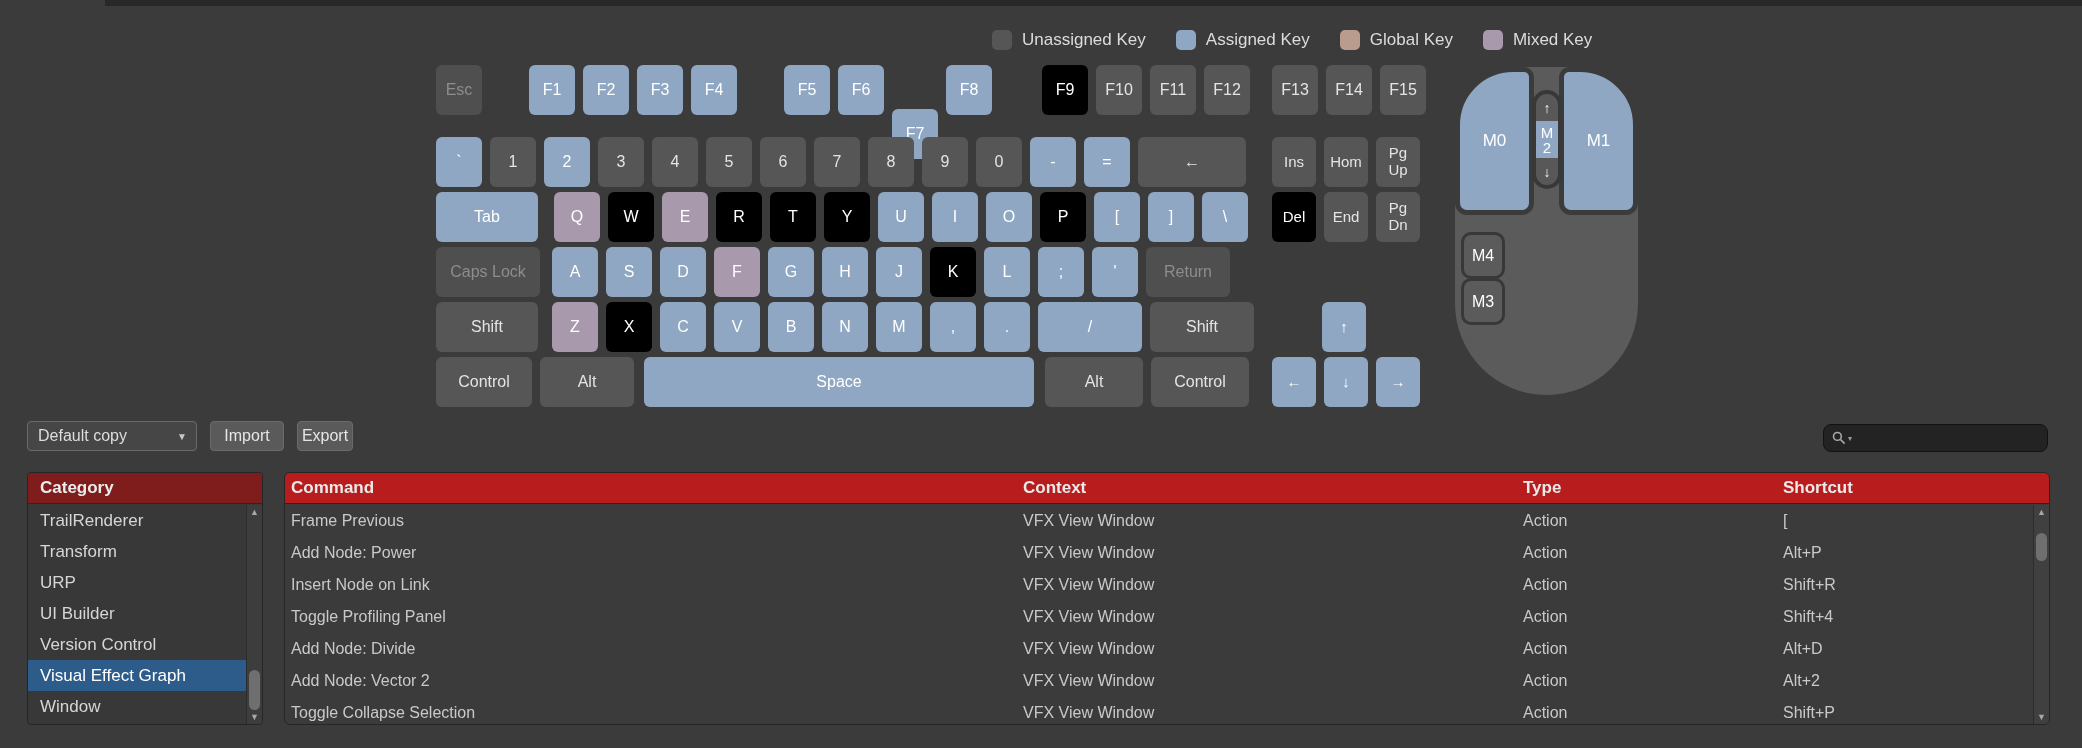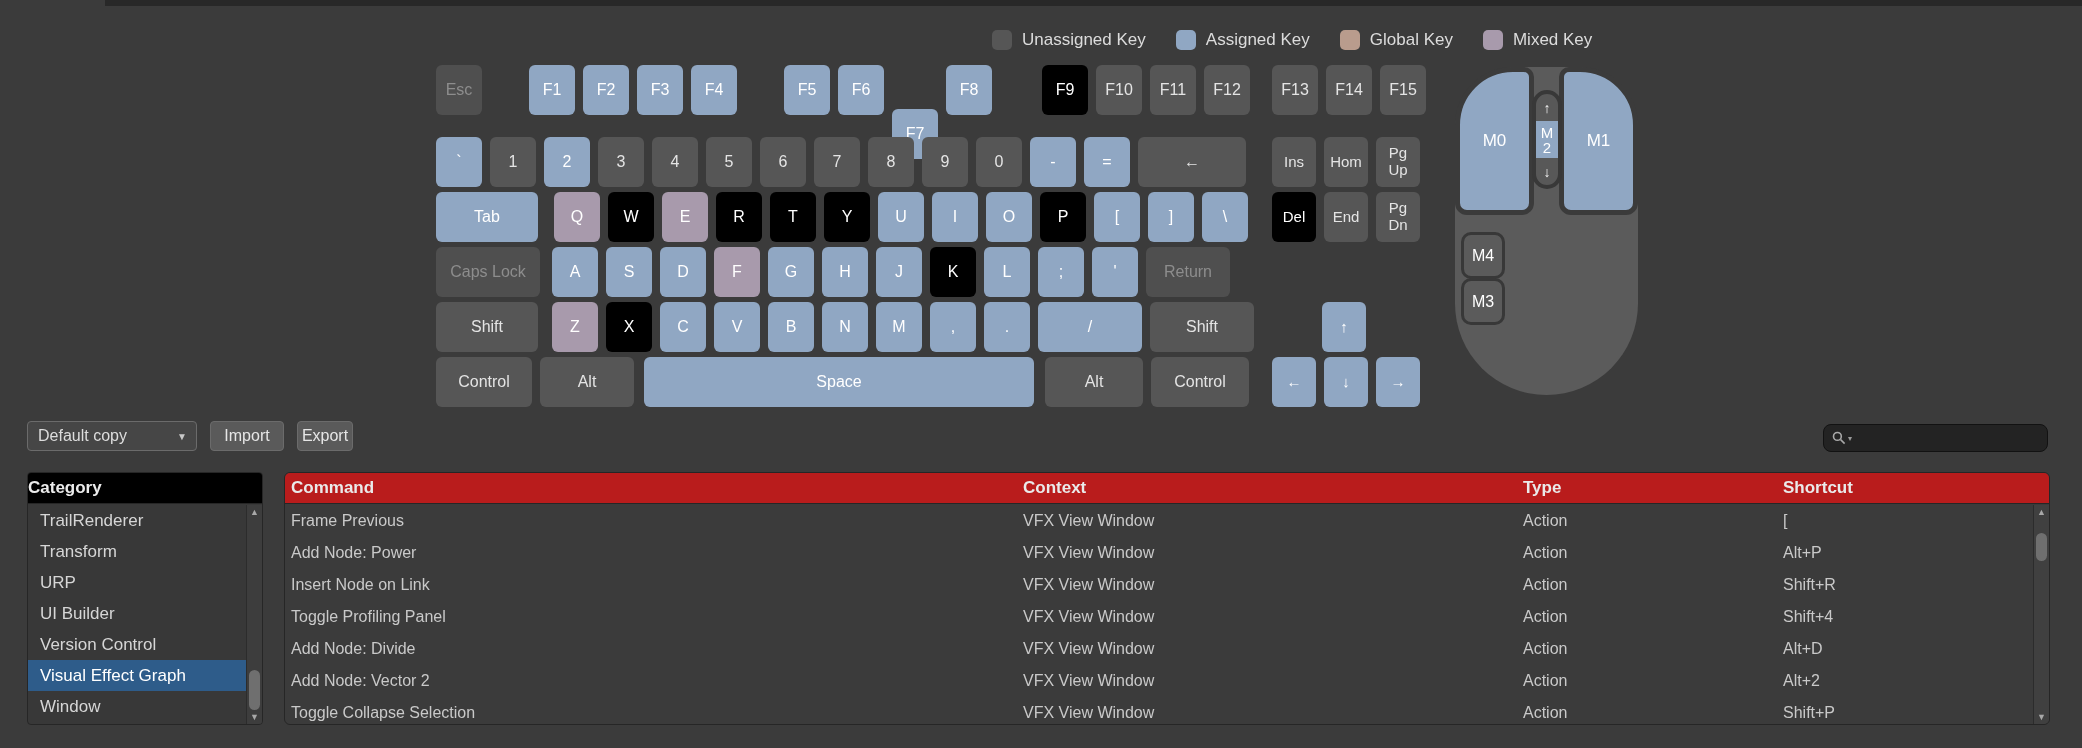--- a/index.html
+++ b/index.html
@@ -54,22 +54,22 @@
   #import-btn{left:210px;width:74px;}
   #export-btn{left:297px;width:56px;}
   #search-box{position:absolute;left:1823px;top:424px;width:225px;height:28px;background:#232323;
               border:1px solid #121212;border-radius:8px;display:flex;align-items:center;padding:0 8px;gap:2px;}
   #search-box input{flex:1;background:transparent;border:0;outline:none;color:#dddddd;font-size:15px;min-width:0;}
   #search-caret{font-size:8px;color:#9a9a9a;}
 
   
   #category-panel{position:absolute;left:27px;top:472px;width:236px;height:253px;background:#383838;
                   border:1px solid #262626;border-radius:4px;overflow:hidden;}
-  #category-header{height:31px;background:#000000;border-bottom:1px solid #262626;display:flex;align-items:center;
-                   font-size:17px;font-weight:bold;color:#ececec;}
+  #category-header{height:31px;background:#7f1d1d;border-bottom:1px solid #262626;display:flex;align-items:center;
+                   padding-left:12px;font-size:17px;font-weight:bold;color:#ececec;}
   #category-list{position:absolute;left:0;top:32px;right:16px;bottom:0;overflow:hidden;}
   .category-item{height:31px;display:flex;align-items:center;padding-left:12px;font-size:17px;color:#d6d6d6;white-space:nowrap;}
   .category-item.selected{background:#2e5c8a;color:#ffffff;}
   .vscroll{position:absolute;top:32px;right:0;bottom:0;width:16px;background:#3d3d3d;border-left:1px solid #2c2c2c;}
   .scroll-arrow{position:absolute;left:0;width:100%;height:14px;display:flex;align-items:center;justify-content:center;
                 font-size:9px;color:#a8a8a8;}
   .scroll-thumb{position:absolute;left:2px;width:11px;background:#6f6f6f;border-radius:6px;}
 
   
   #shortcut-table{position:absolute;left:284px;top:472px;width:1766px;height:253px;background:#3b3b3b;

